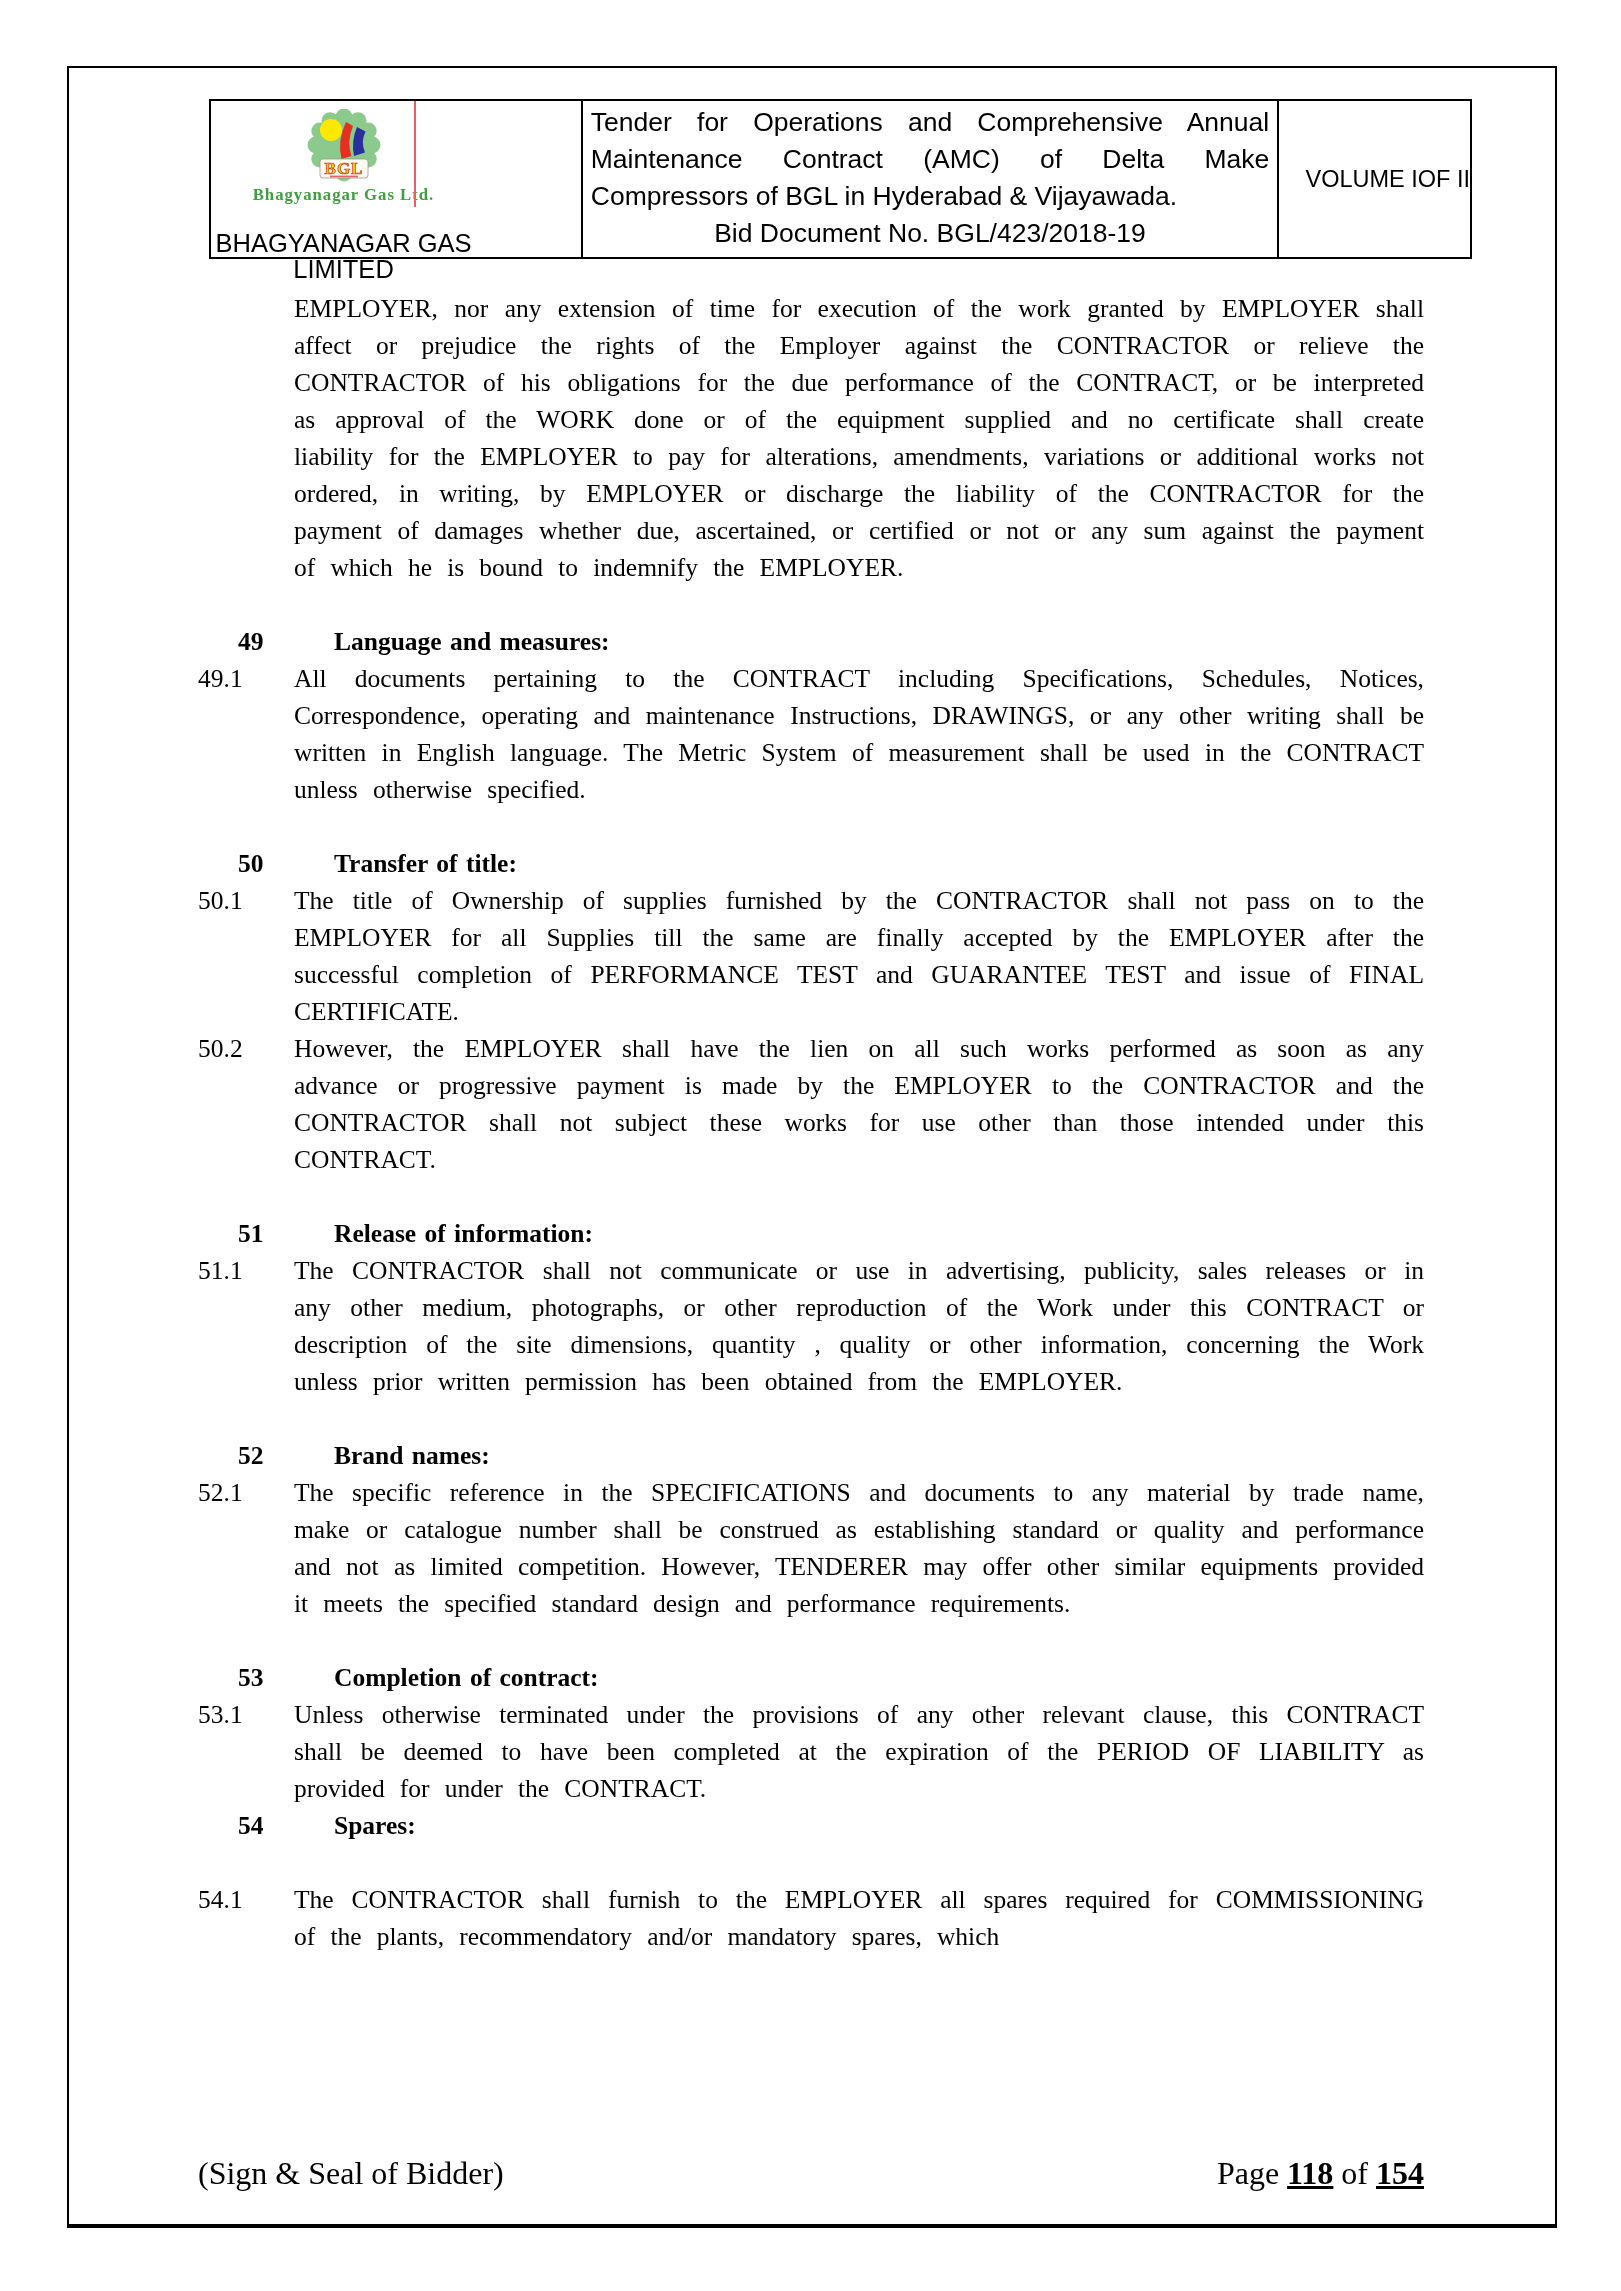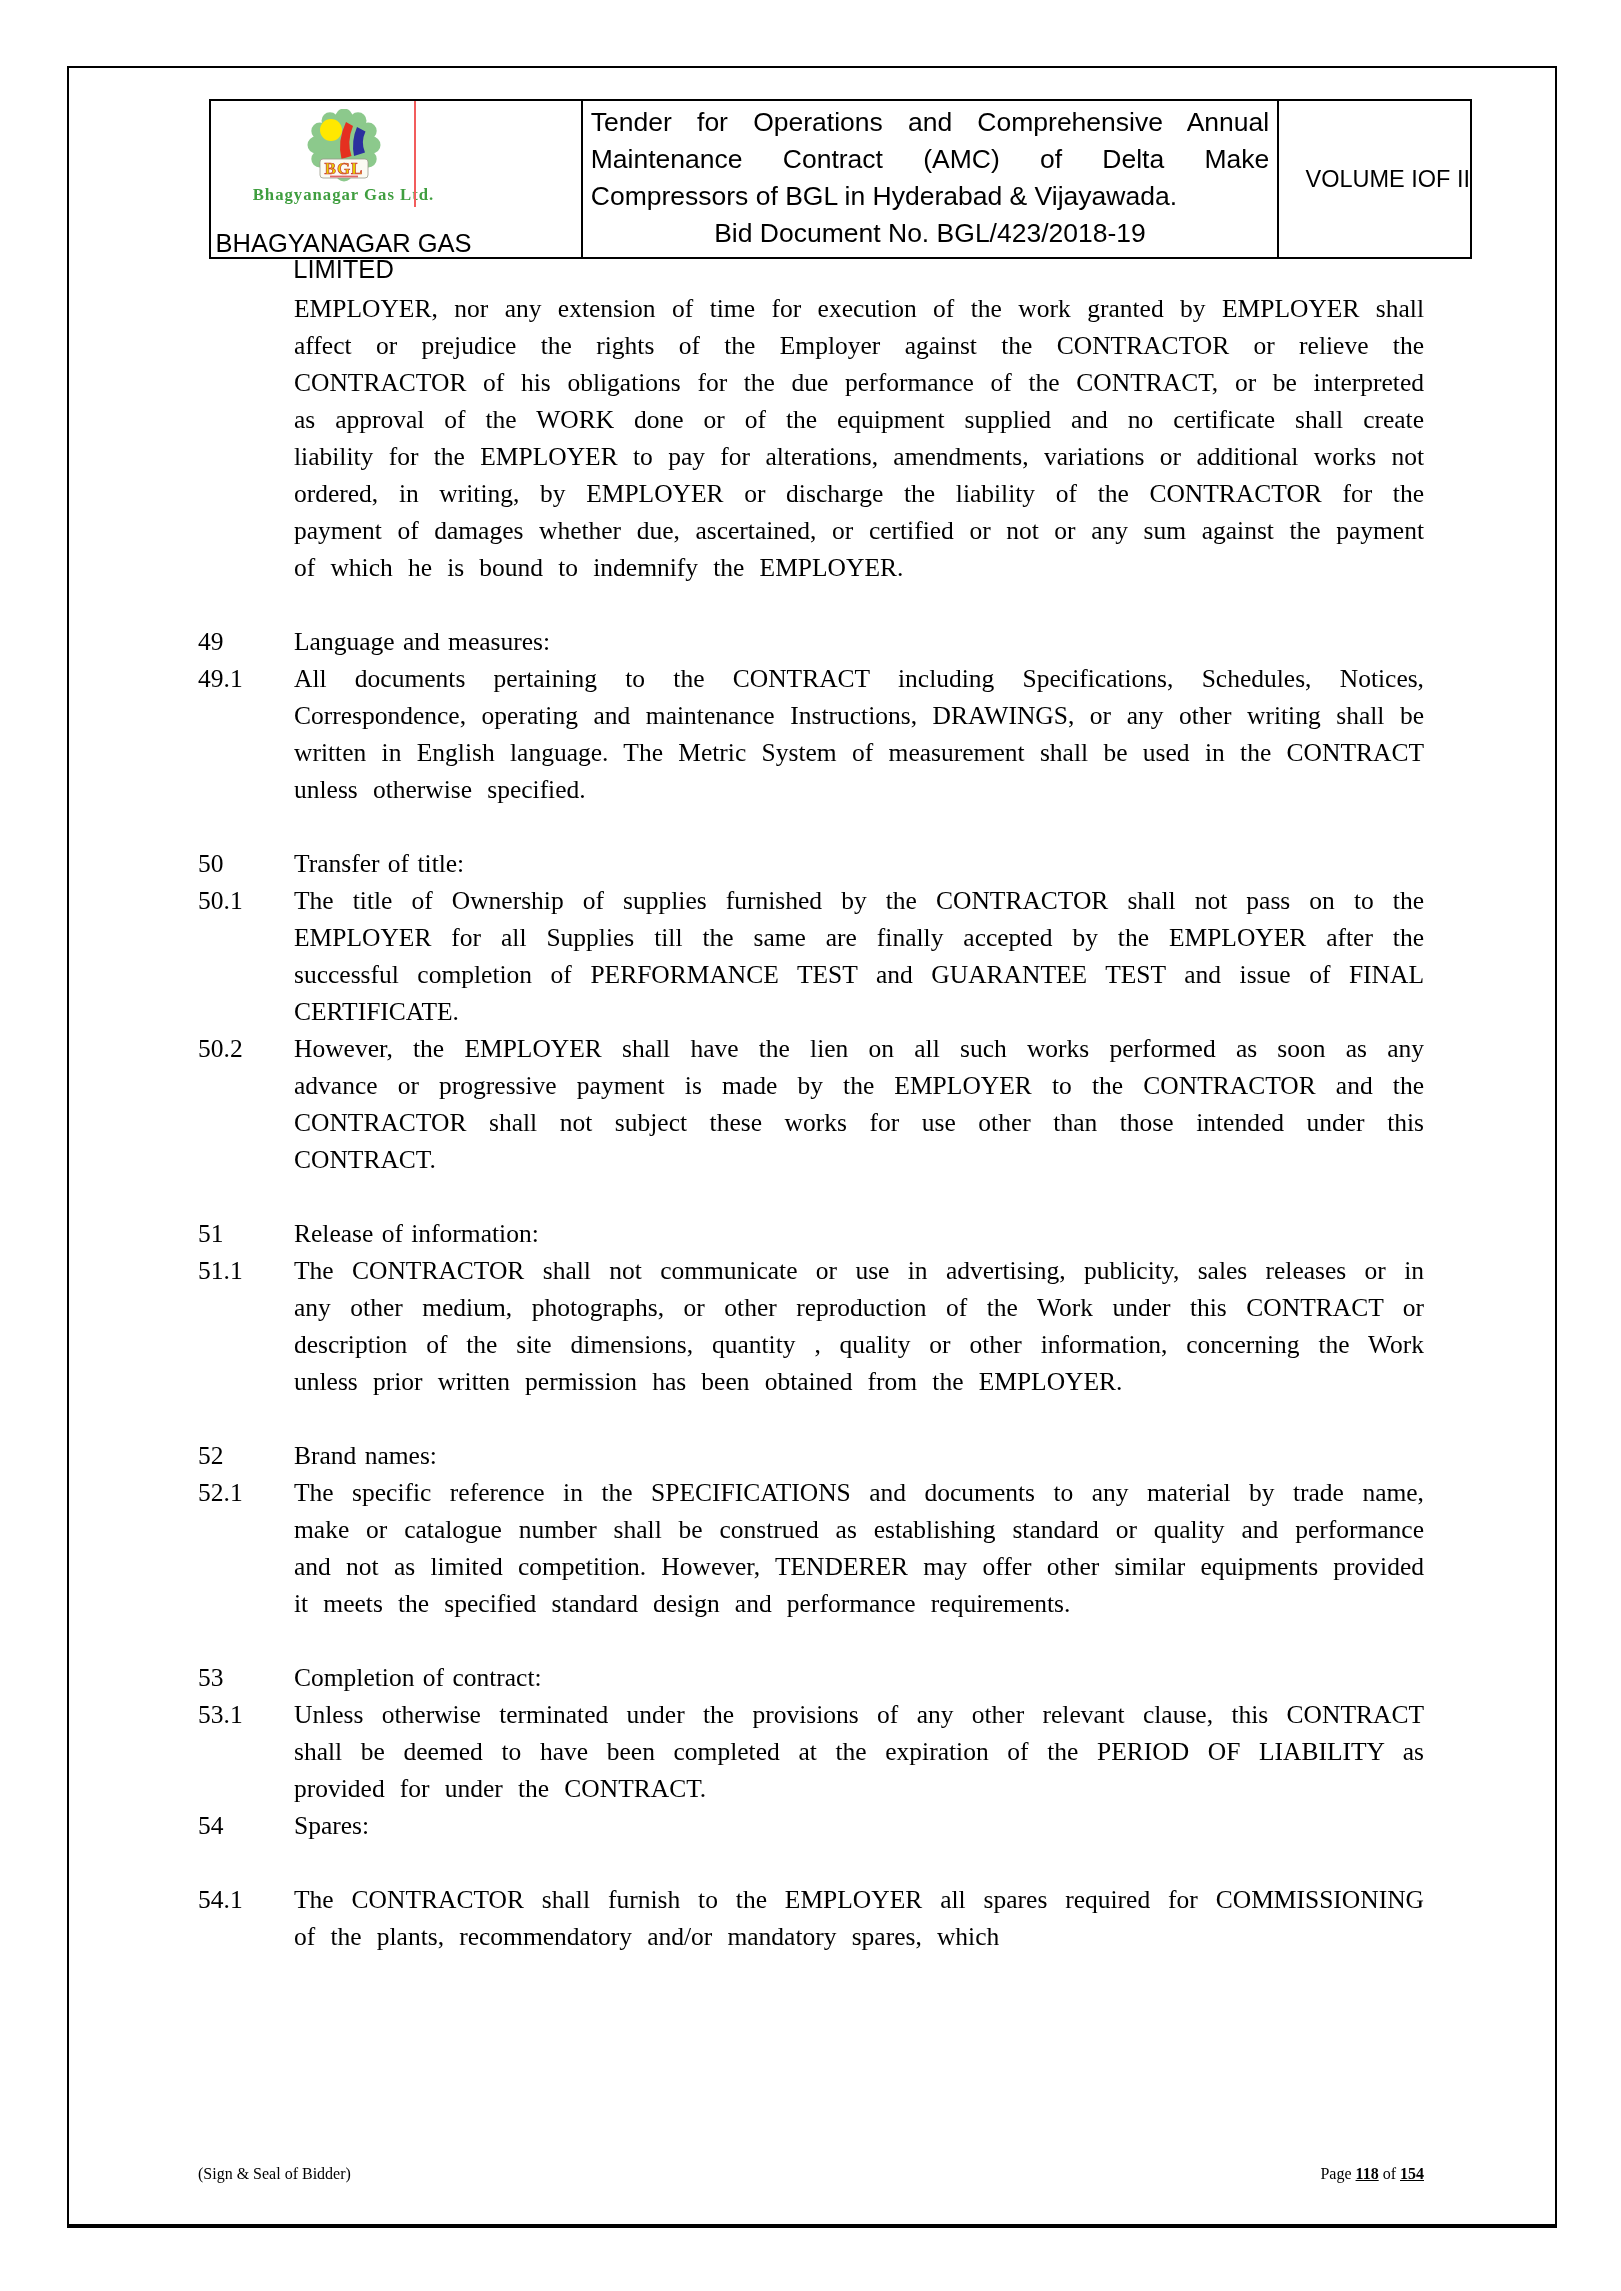--- a/index.html
+++ b/index.html
@@ -30,27 +30,27 @@
   .cell-volume{width:191px;box-sizing:border-box;display:flex;flex-direction:row;
         justify-content:flex-end;align-items:center;font-family:"Liberation Sans",sans-serif;
         font-size:23.5px;line-height:37px;}
 
   
   .body-col{position:absolute;left:198px;top:290px;width:1226px;
         font-size:25.5px;line-height:37px;word-spacing:8.8px;}
   .row{display:flex;}
   .row .num{width:96px;flex:none;word-spacing:normal;}
   .row .txt{width:1130px;text-align:justify;}
-  .row.heading{font-weight:normal;}
+  .row.heading{font-weight:bold;margin-left:40px;}
   .row.heading .txt{text-align:left;word-spacing:2px;}
   .row.gap{margin-top:37px;}
 
   
   .footer{position:absolute;left:198px;top:2155px;width:1226px;display:flex;
-        justify-content:space-between;font-size:16px;line-height:37px;}
+        justify-content:space-between;font-size:32px;line-height:37px;}
   .footer .pagenum b{font-weight:bold;text-decoration:underline;}
 </style>
 </head>
 <body>
 
 <div class="page">
   <div class="page-border"></div>
 
   <div class="header-table">
 

